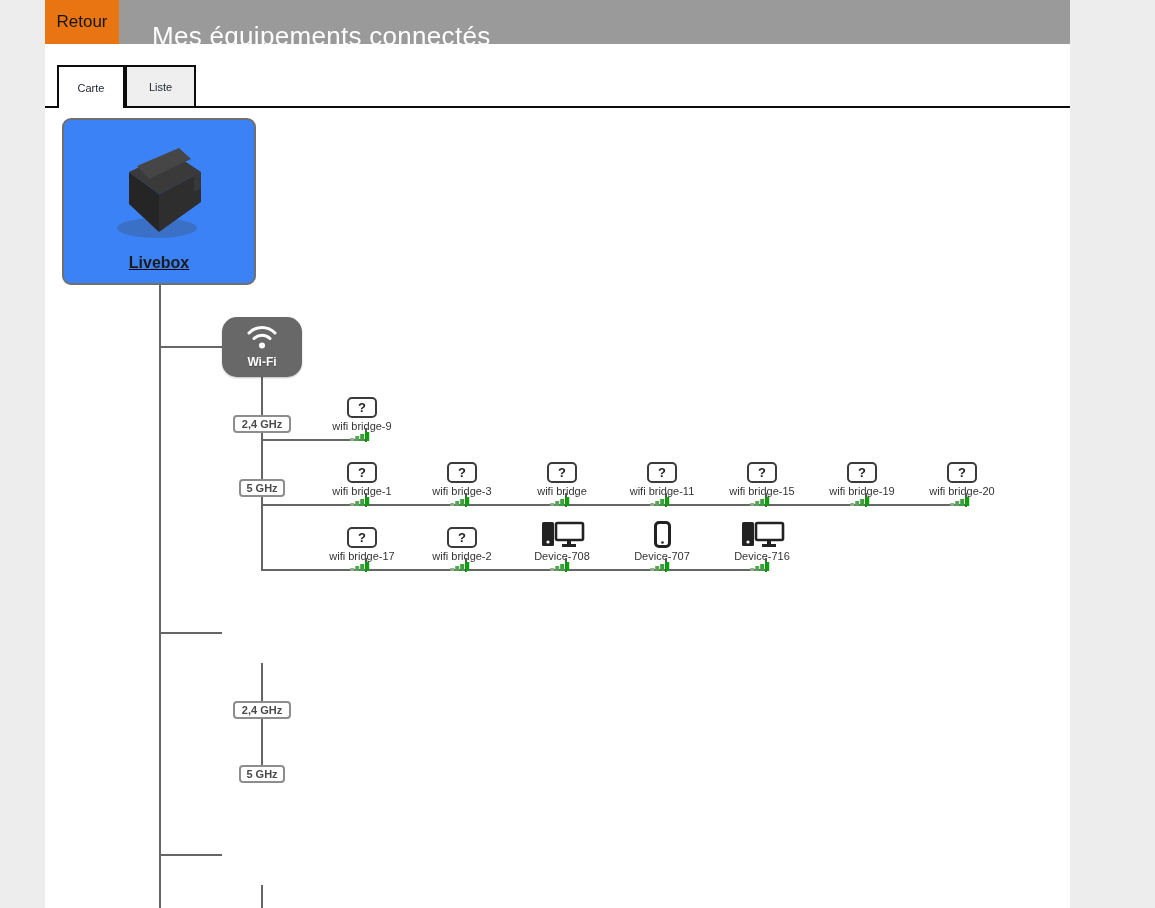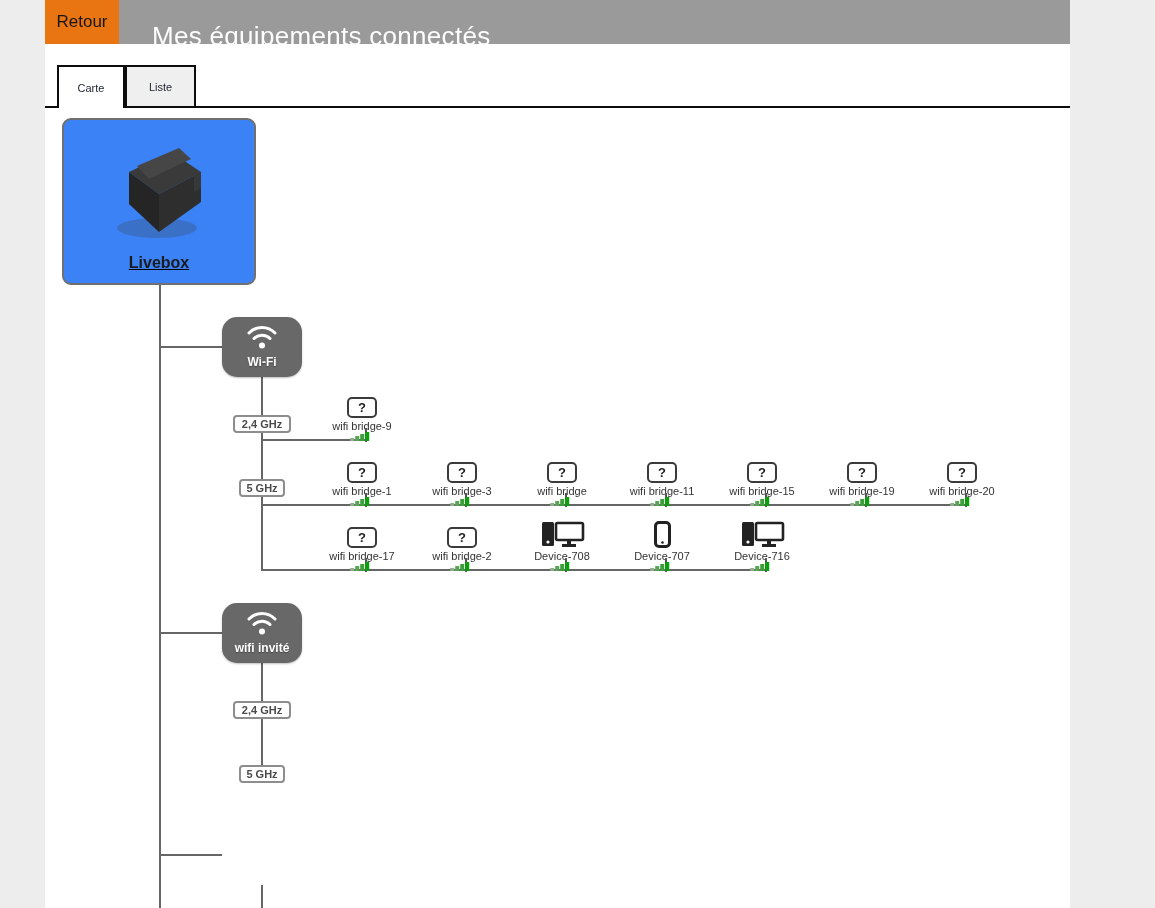--- a/index.html
+++ b/index.html
@@ -100,28 +100,20 @@
 
   <div class="node" style="top:317px;">
     <svg class="node-icon" width="34" height="28" viewBox="0 0 34 28">
       <path d="M4 10 A 18 18 0 0 1 30 10" fill="none" stroke="#fff" stroke-width="3" stroke-linecap="round"></path>
       <path d="M9 15.5 A 11.5 11.5 0 0 1 25 15.5" fill="none" stroke="#fff" stroke-width="3" stroke-linecap="round"></path>
       <circle cx="17" cy="22.5" r="3" fill="#fff"></circle>
     </svg>
     <div class="node-label">Wi-Fi</div>
   </div>
 
-  <div class="node" style="top:603px;">
-    <svg class="node-icon" width="34" height="28" viewBox="0 0 34 28">
-      <path d="M4 10 A 18 18 0 0 1 30 10" fill="none" stroke="#fff" stroke-width="3" stroke-linecap="round"></path>
-      <path d="M9 15.5 A 11.5 11.5 0 0 1 25 15.5" fill="none" stroke="#fff" stroke-width="3" stroke-linecap="round"></path>
-      <circle cx="17" cy="22.5" r="3" fill="#fff"></circle>
-    </svg>
-    <div class="node-label">wifi invité</div>
-  </div>
 
 
   <div class="freq" style="left:233px;top:415px;width:58px;height:18px;">2,4 GHz</div>
   <div class="freq" style="left:239px;top:479px;width:46px;height:18px;">5 GHz</div>
   <div class="freq" style="left:233px;top:701px;width:58px;height:18px;">2,4 GHz</div>
   <div class="freq" style="left:239px;top:765px;width:46px;height:18px;">5 GHz</div>
 
   <div id="devices">
       <div class="cell" style="left: 312px; top: 391px;">
         <div class="tick"></div>

